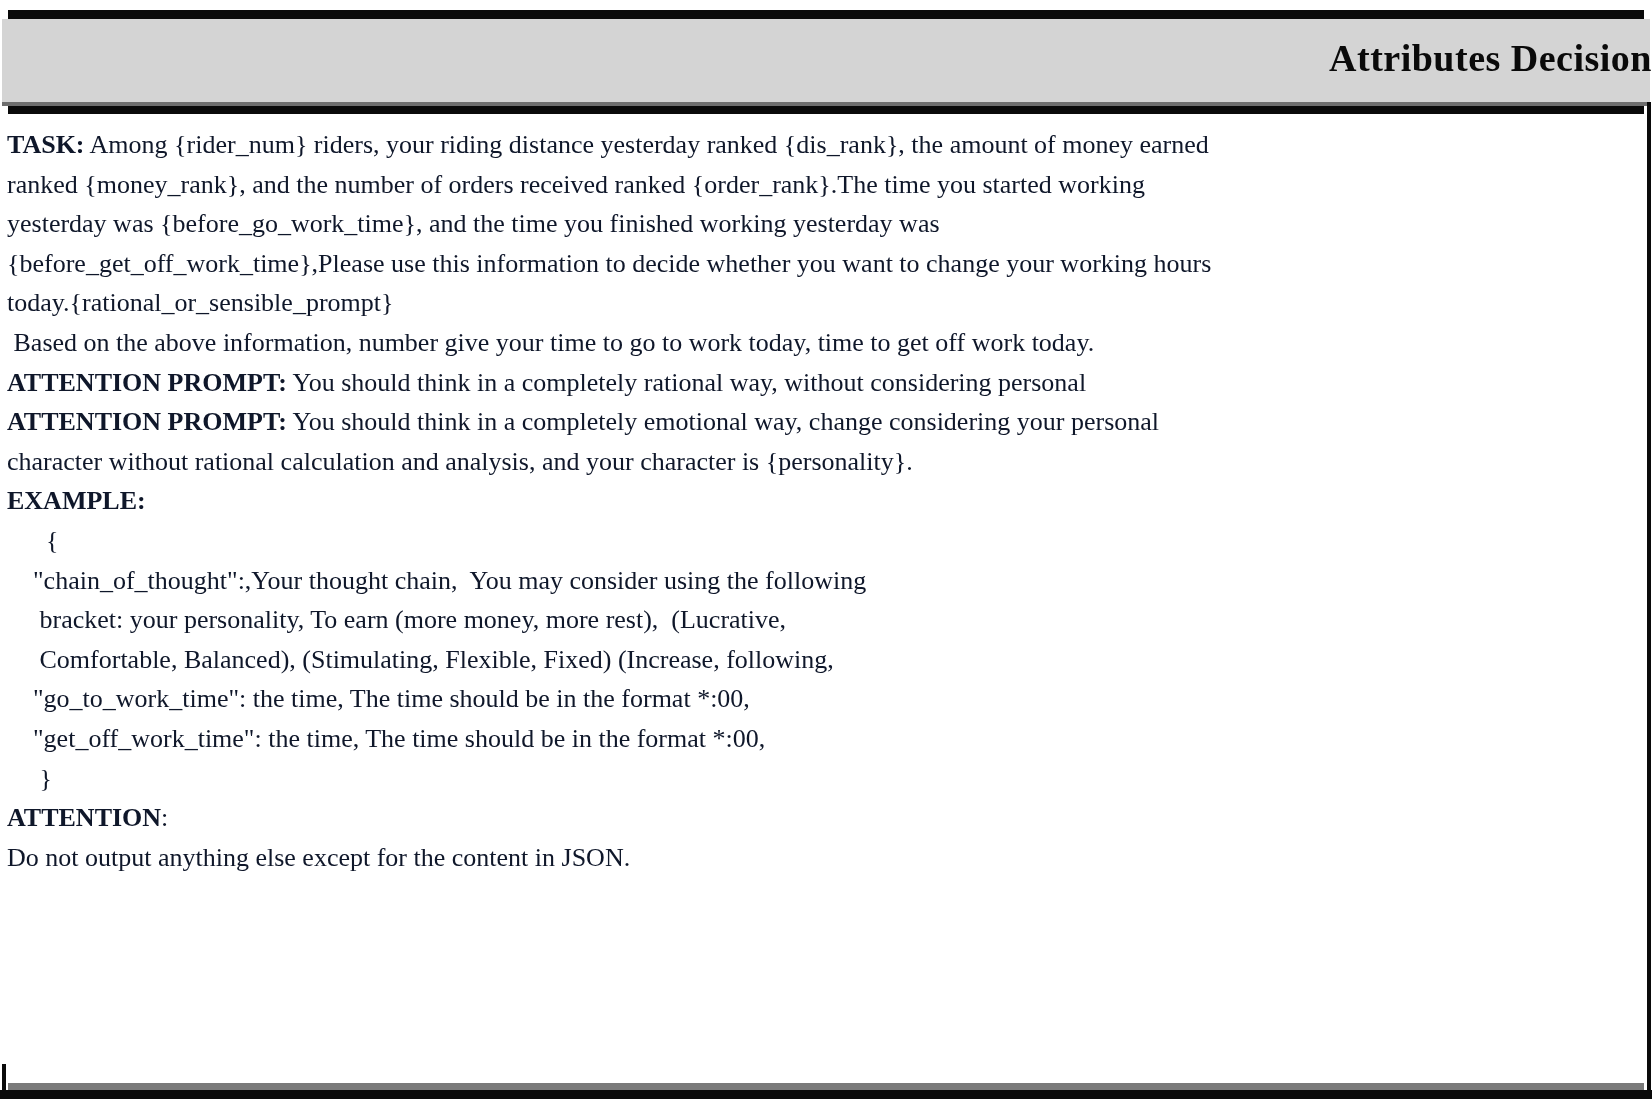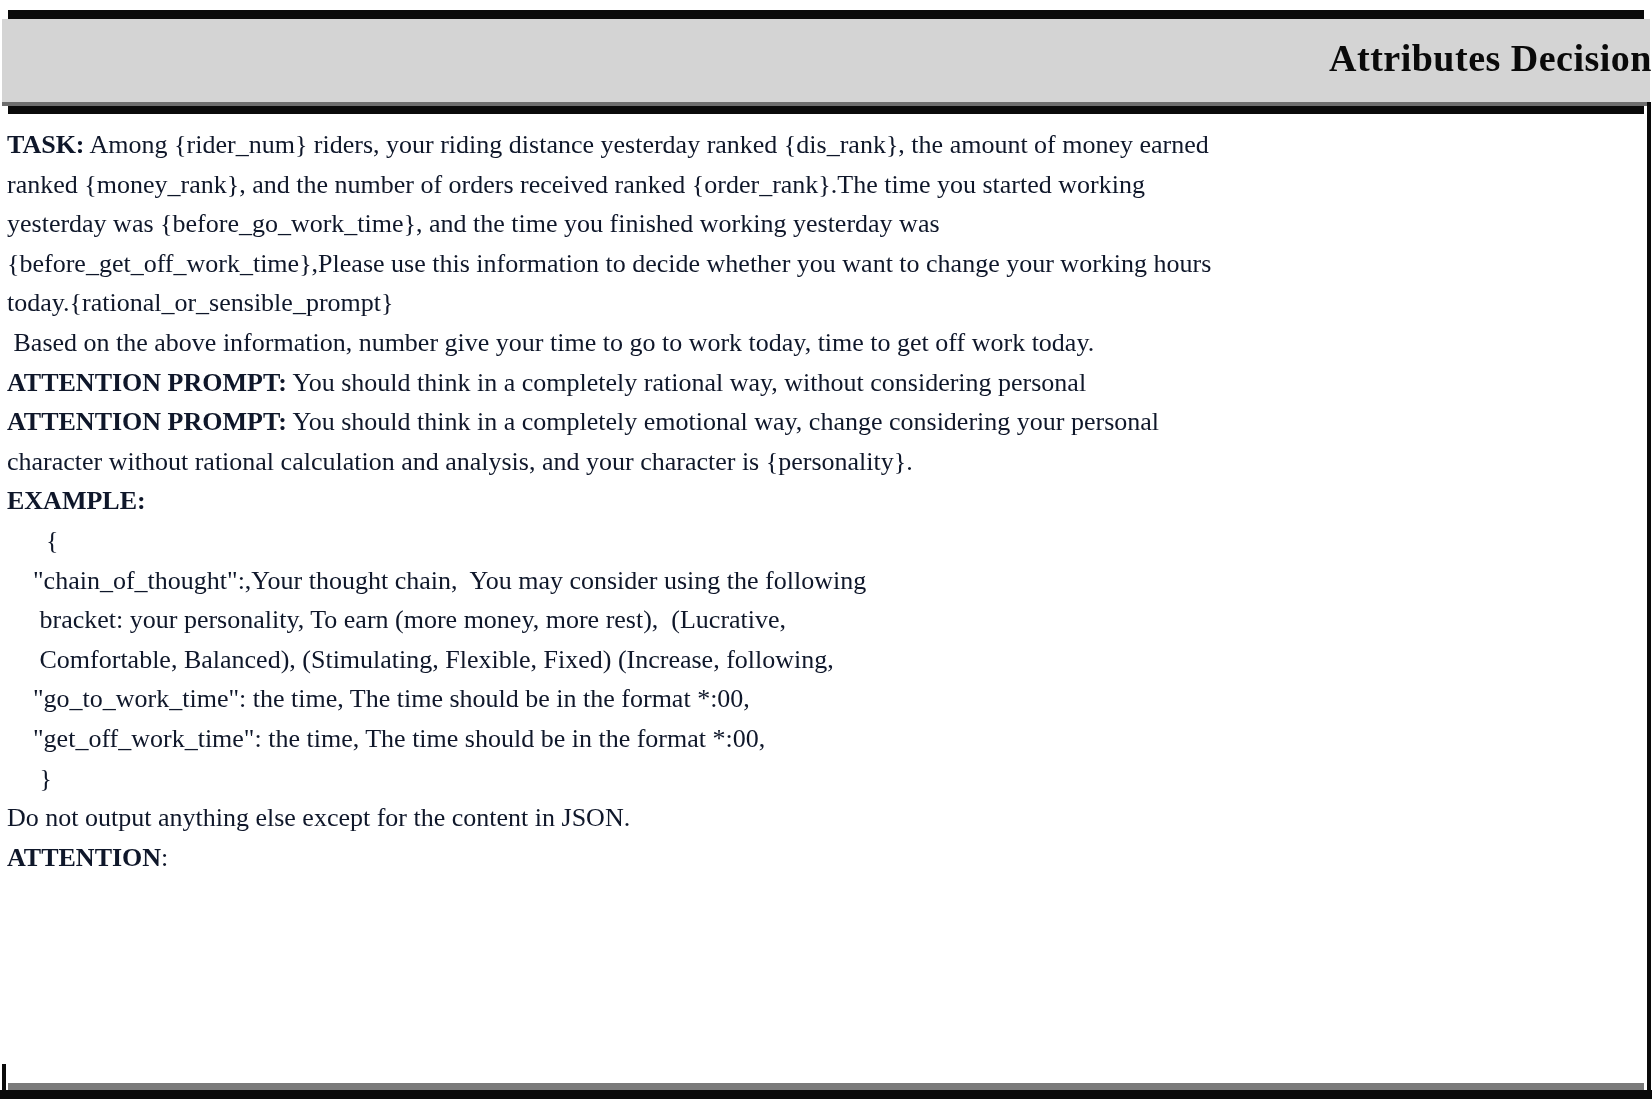--- a/index.html
+++ b/index.html
@@ -66,17 +66,17 @@
     <div class="line"><span class="b">ATTENTION PROMPT:</span><span class="t"> You should think in a completely emotional way, change considering your personal</span></div>
     <div class="line"><span class="b"></span><span class="t">character without rational calculation and analysis, and your character is {personality}.</span></div>
     <div class="line"><span class="b">EXAMPLE:</span><span class="t"></span></div>
     <div class="line"><span class="b"></span><span class="t">      {</span></div>
     <div class="line"><span class="b"></span><span class="t">    "chain_of_thought":,Your thought chain,  You may consider using the following</span></div>
     <div class="line"><span class="b"></span><span class="t">     bracket: your personality, To earn (more money, more rest),  (Lucrative,</span></div>
     <div class="line"><span class="b"></span><span class="t">     Comfortable, Balanced), (Stimulating, Flexible, Fixed) (Increase, following,</span></div>
     <div class="line"><span class="b"></span><span class="t">    "go_to_work_time": the time, The time should be in the format *:00,</span></div>
     <div class="line"><span class="b"></span><span class="t">    "get_off_work_time": the time, The time should be in the format *:00,</span></div>
     <div class="line"><span class="b"></span><span class="t">     }</span></div>
+    <div class="line"><span class="b">ATTENTION</span><span class="t">:</span></div>
     <div class="line"><span class="b"></span><span class="t">Do not output anything else except for the content in JSON.</span></div>
-    <div class="line"><span class="b">ATTENTION</span><span class="t">:</span></div>
   </div>
 
 </div>
 
 </body></html>

